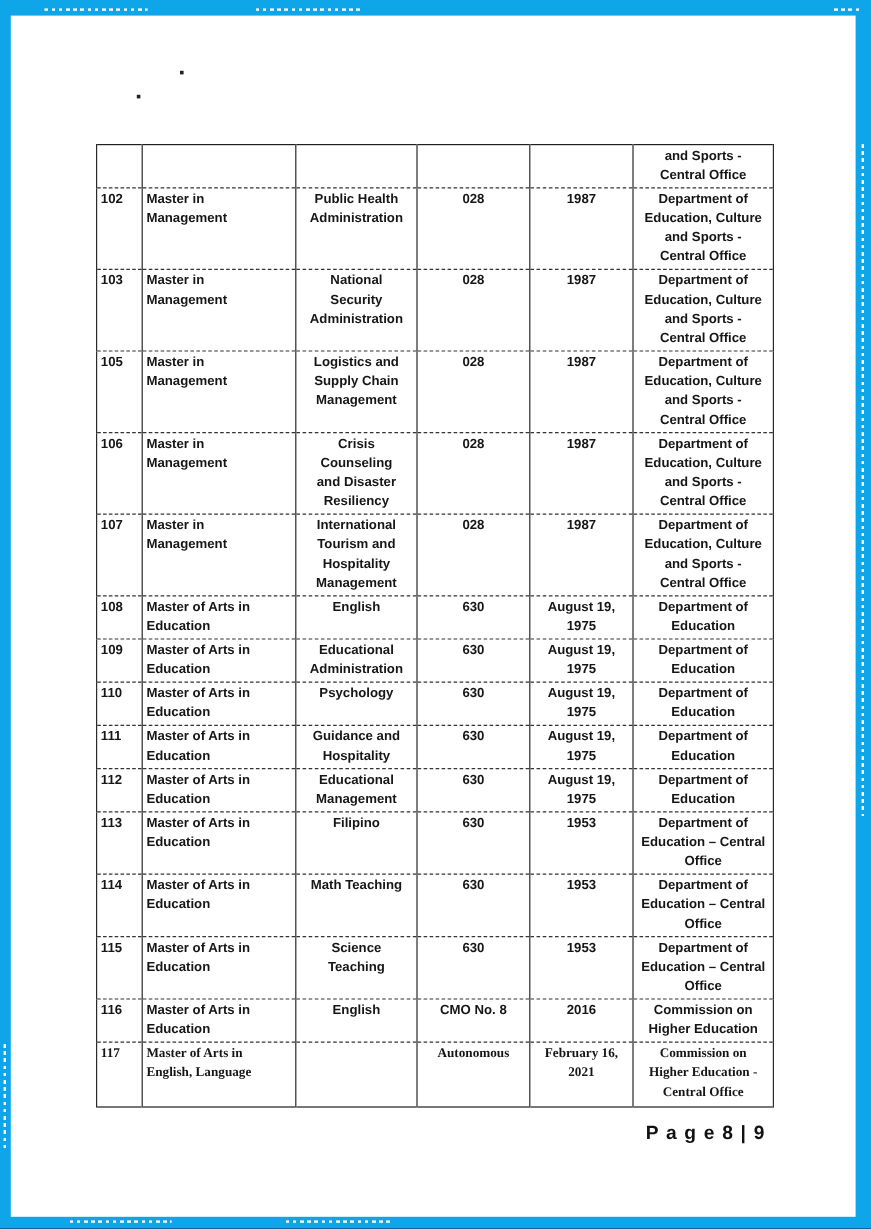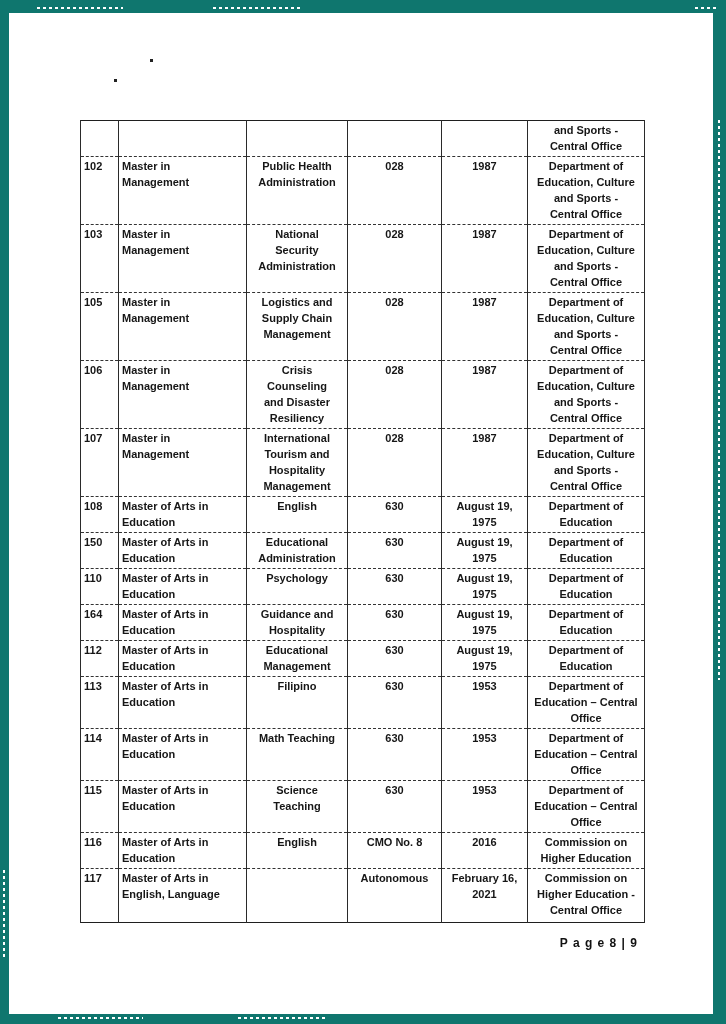--- a/index.html
+++ b/index.html
@@ -8,21 +8,21 @@
     width: 726px;
     height: 1024px;
     background: #060606;
     font-family: "Liberation Sans", sans-serif;
     overflow: hidden;
   }
   .screen {
     position: relative;
     width: 726px;
     height: 1024px;
-    background: #0f766e;
+    background: #0ea5e9;
   }
   
   .page {
     position: absolute;
     left: 9px;
     top: 13px;
     width: 704px;
     height: 1001px;
     background: #ffffff;
   }
@@ -70,28 +70,28 @@
   .col-no     { width: 38px;  }
   .col-degree { width: 128px; }
   .col-major  { width: 101px; }
   .col-auth   { width: 94px;  }
   .col-year   { width: 86px;  }
   .col-agency { width: 117px; }
   .c-no     { text-align: left; padding-left: 6px; }
   .c-degree { text-align: left; padding-left: 7px; padding-right: 6px; }
   .c-major, .c-auth, .c-year, .c-agency { text-align: center; }
   tr.carryover td { height: 31px; }
-  tr.last-row td { padding-bottom: 4px; }
+  tr.last-row td { padding-bottom: 4px; font-family: Liberation Serif, serif; }
   .footer {
     position: absolute;
     left: 80px;
     top: 936px;
     width: 558px;
     text-align: right;
-    font-size: 12px;
+    font-size: 16px;
     font-weight: 700;
     letter-spacing: 1px;
     color: #111111;
   }
 </style>
 </head>
 <body>
 
 <div class="screen">
 
@@ -203,21 +203,21 @@
     <td class="c-degree">Master of Arts in
 Education</td>
     <td class="c-major">English</td>
     <td class="c-auth">630</td>
     <td class="c-year">August 19,
 1975</td>
     <td class="c-agency">Department of
 Education</td>
   </tr>
         <tr>
-    <td class="c-no">150</td>
+    <td class="c-no">109</td>
     <td class="c-degree">Master of Arts in
 Education</td>
     <td class="c-major">Educational
 Administration</td>
     <td class="c-auth">630</td>
     <td class="c-year">August 19,
 1975</td>
     <td class="c-agency">Department of
 Education</td>
   </tr>
@@ -226,21 +226,21 @@
     <td class="c-degree">Master of Arts in
 Education</td>
     <td class="c-major">Psychology</td>
     <td class="c-auth">630</td>
     <td class="c-year">August 19,
 1975</td>
     <td class="c-agency">Department of
 Education</td>
   </tr>
         <tr>
-    <td class="c-no">164</td>
+    <td class="c-no">111</td>
     <td class="c-degree">Master of Arts in
 Education</td>
     <td class="c-major">Guidance and
 Hospitality</td>
     <td class="c-auth">630</td>
     <td class="c-year">August 19,
 1975</td>
     <td class="c-agency">Department of
 Education</td>
   </tr>

